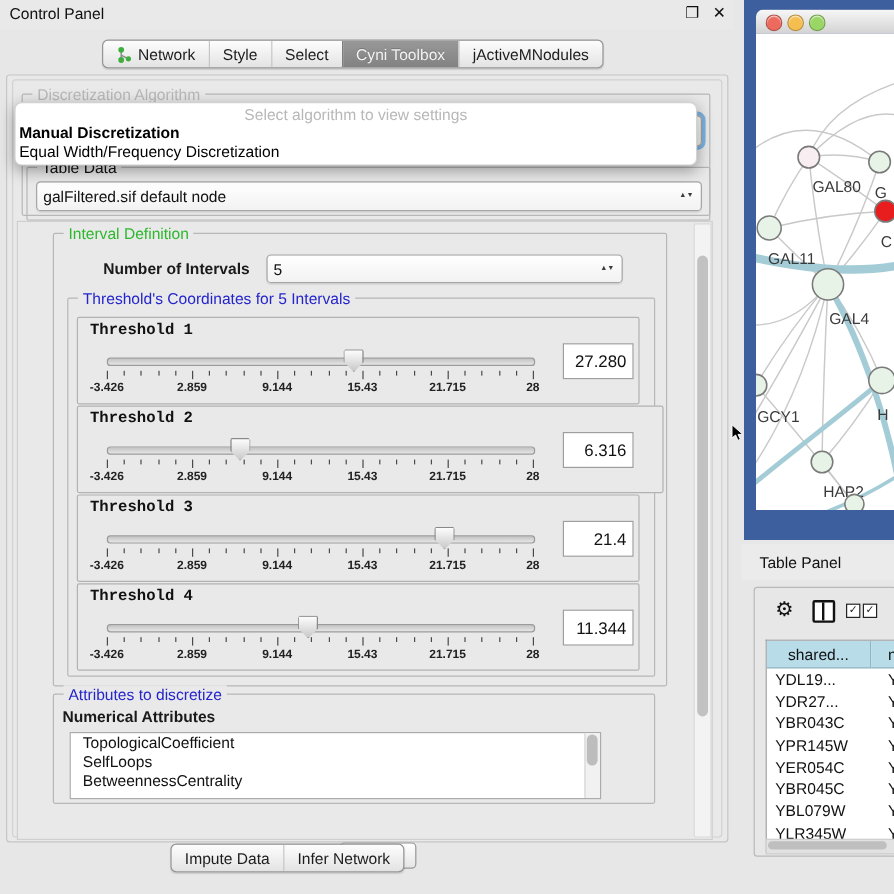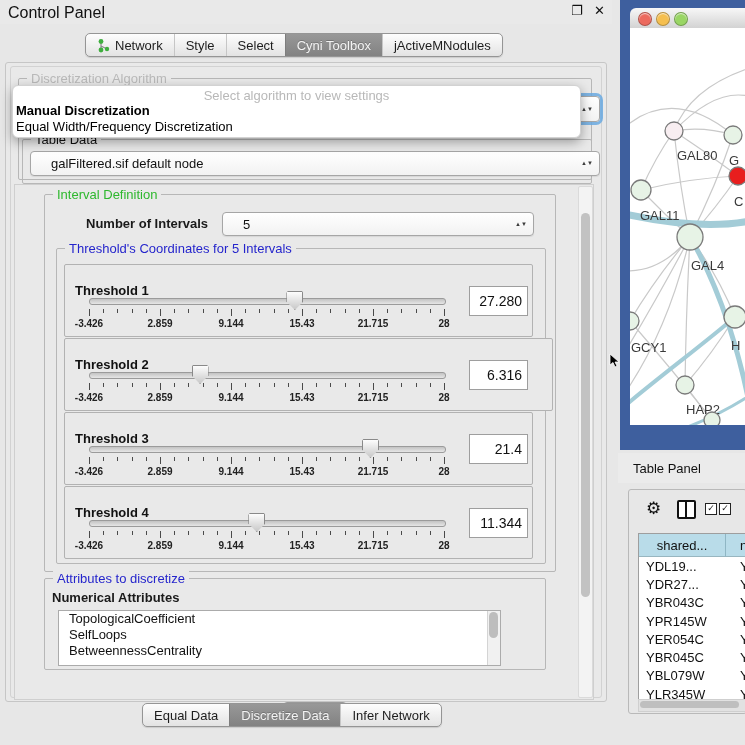--- a/index.html
+++ b/index.html
@@ -5,21 +5,21 @@
   html,body{margin:0;padding:0;}
   body{width:745px;height:745px;overflow:hidden;background:#e7e7e7;
        font-family:"Liberation Sans","DejaVu Sans",sans-serif;position:relative;
        -webkit-font-smoothing:antialiased;}
   .abs{position:absolute;}
   .txt{font-size:13px;color:#1a1a1a;white-space:nowrap;}
   .bold{font-weight:bold;}
 
   
   #cp-titlebar{left:0;top:0;width:612px;height:24px;background:#e9e9e9;}
-  #cp-title{left:8px;top:4px;font-size:16px;color:#111;}
+  #cp-title{left:8px;top:4px;font-size:13px;color:#111;}
   .win-ic{top:3px;font-size:13px;color:#111;cursor:default;}
 
   
   .tabstrip{display:flex;border:1px solid #959595;border-radius:5px;overflow:hidden;
             background:linear-gradient(#fdfdfd,#e3e3e3);height:22px;box-shadow:0 1px 1px rgba(0,0,0,.12);}
   .tabseg{display:flex;align-items:center;padding:0 11px;font-size:13px;color:#1d1d1d;
           border-left:1px solid #c6c6c6;cursor:default;}
   .tabseg:first-child{border-left:none;}
   .tabseg.sel{background:linear-gradient(#989898,#828282);color:#f3f3f3;border-left:1px solid #7d7d7d;
               text-shadow:0 -1px 0 rgba(0,0,0,.2);}
@@ -29,35 +29,35 @@
   .panel{border:1px solid #c6c6c6;border-radius:3px;background:#e9e9e9;}
   .group{border:1px solid #b7b7b7;border-radius:2px;}
   .group-label{position:absolute;top:-8px;left:8px;background:#e9e9e9;padding:0 4px;font-size:13px;}
   .g-green{color:#2eb82e;}
   .g-blue{color:#2525cc;}
   .g-black{color:#111;}
   .g-ghost{color:#b9b9b9;}
 
   
   .combo{display:flex;align-items:center;background:linear-gradient(#ffffff,#f2f2f2);
-         border:1px solid #a6a6a6;border-radius:4px;font-size:13px;color:#111;padding-left:20px;
+         border:1px solid #a6a6a6;border-radius:4px;font-size:13px;color:#111;padding-left:5px;
          box-shadow:0 1px 1px rgba(0,0,0,.08);}
   .spinner{margin-left:auto;padding-right:6px;display:flex;flex-direction:column;
            font-size:6px;line-height:5px;color:#3c3c3c;}
 
   
   #algo-popup{left:12px;top:85px;width:567px;height:51px;background:#fff;border:1px solid #d2d2d2;
               border-radius:6px;box-shadow:0 4px 12px rgba(0,0,0,.35);z-index:60;}
   #popup-hint{left:0;top:2px;width:100%;text-align:center;color:#b8b8b8;font-size:13px;}
   .popup-opt{left:3px;font-size:13px;color:#000;width:98%;}
 
   
   .thr{position:absolute;left:64px;width:467px;height:71px;border:1px solid #b2b2b2;
        border-radius:2px;background:#e9e9e9;}
-  .thr-title{position:absolute;left:10px;top:18px;font-size:13px;font-weight:bold;color:#111;}
+  .thr-title{position:absolute;left:10px;top:2px;font-size:13px;font-weight:bold;color:#111;font-family:Liberation Mono, monospace;}
   .track{position:absolute;left:24px;top:33px;width:355px;height:5px;border:1px solid #9b9b9b;
          border-radius:3px;background:linear-gradient(#c3c3c3,#e6e6e6);}
   .thumb{position:absolute;top:26px;width:15px;height:17px;
          background:linear-gradient(#fdfdfd,#c9c9c9);border:1px solid #898989;
          clip-path:polygon(8% 0,92% 0,100% 10%,100% 55%,50% 100%,0 55%,0 10%);}
   .tick{position:absolute;width:1px;background:#4a4a4a;}
   .tick.minor{height:4px;top:44px;}
   .tick.major{height:7px;top:44px;}
   .ticklab{position:absolute;top:53px;width:60px;text-align:center;
            font-size:10px;font-weight:bold;color:#222;}
@@ -350,24 +350,21 @@
     </div>
   <div id="attr-sb">
     <div id="attr-sb-thumb"></div>
   </div>
 </div>
 
 <div class="abs btn" style="left:255px;top:702px;width:62px;height:20px;margin-left:28px;">Apply</div>
 
 <div class="abs tabstrip" id="bottom-tabs" style="left:142px;top:703px;">
     <div class="tabseg">
-      <span>Equal Data</span>
-    </div>
-    <div class="tabseg sel">
-      <span>Discretize Data</span>
+      <span>Impute Data</span>
     </div>
     <div class="tabseg">
       <span>Infer Network</span>
     </div>
   </div>
 
 <div class="abs" id="net-frame"></div>
 <div class="abs" id="net-titlebar">
     <span class="tl" style="left: 8px; background: rgb(236, 106, 94); border: 1px solid rgba(0, 0, 0, 0.25);"></span>
     <span class="tl" style="left: 26px; background: rgb(245, 191, 79); border: 1px solid rgba(0, 0, 0, 0.25);"></span>

